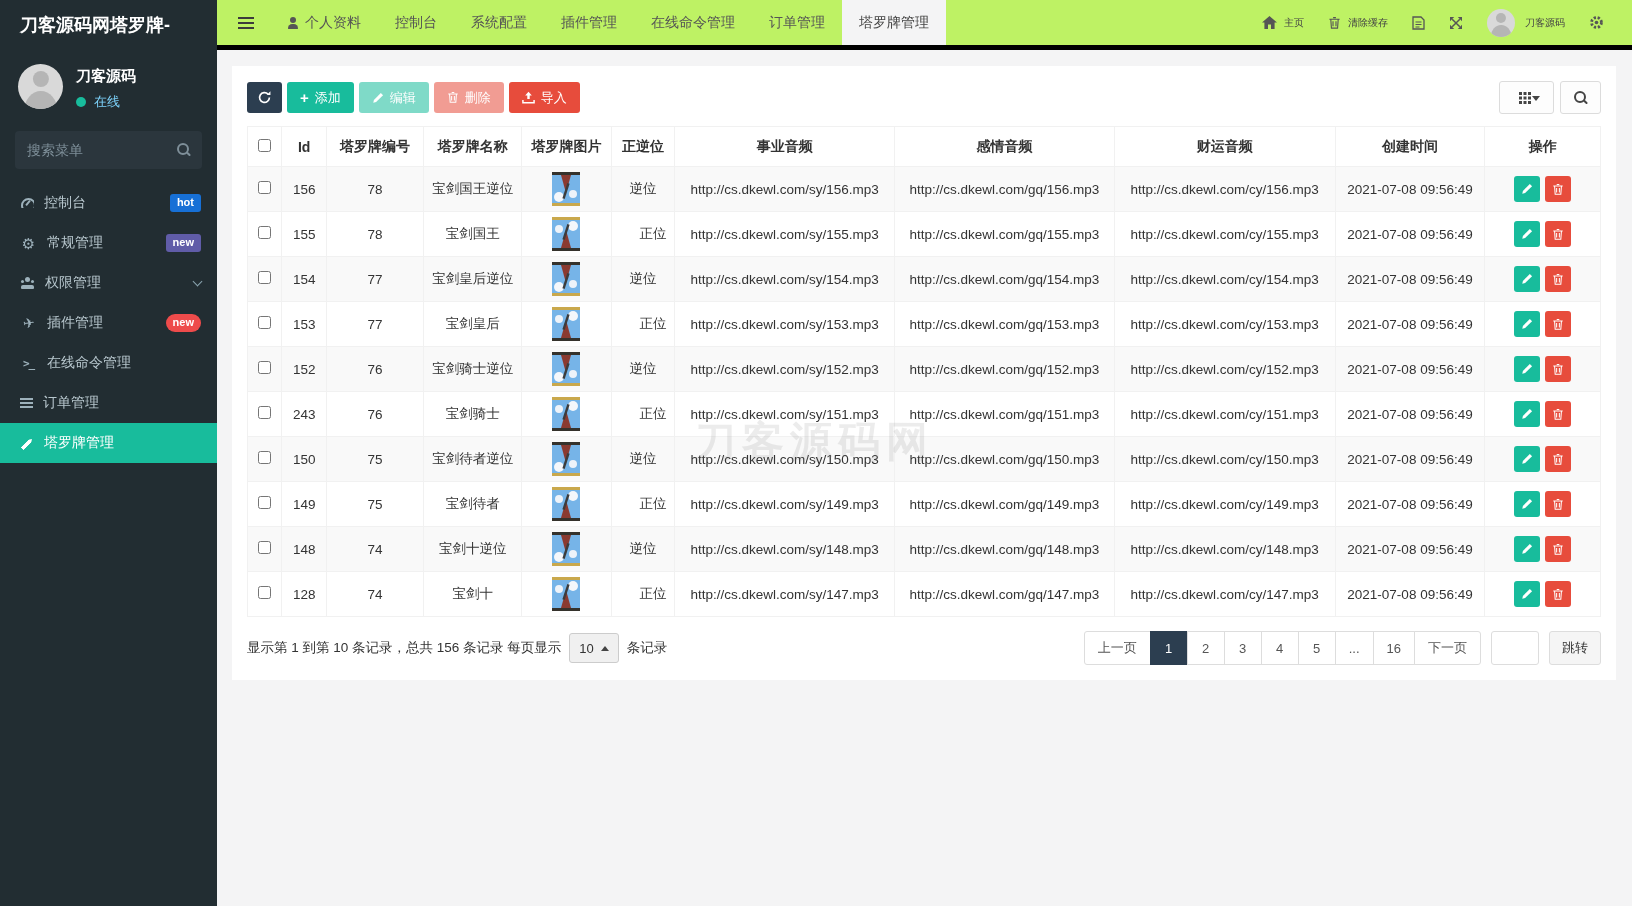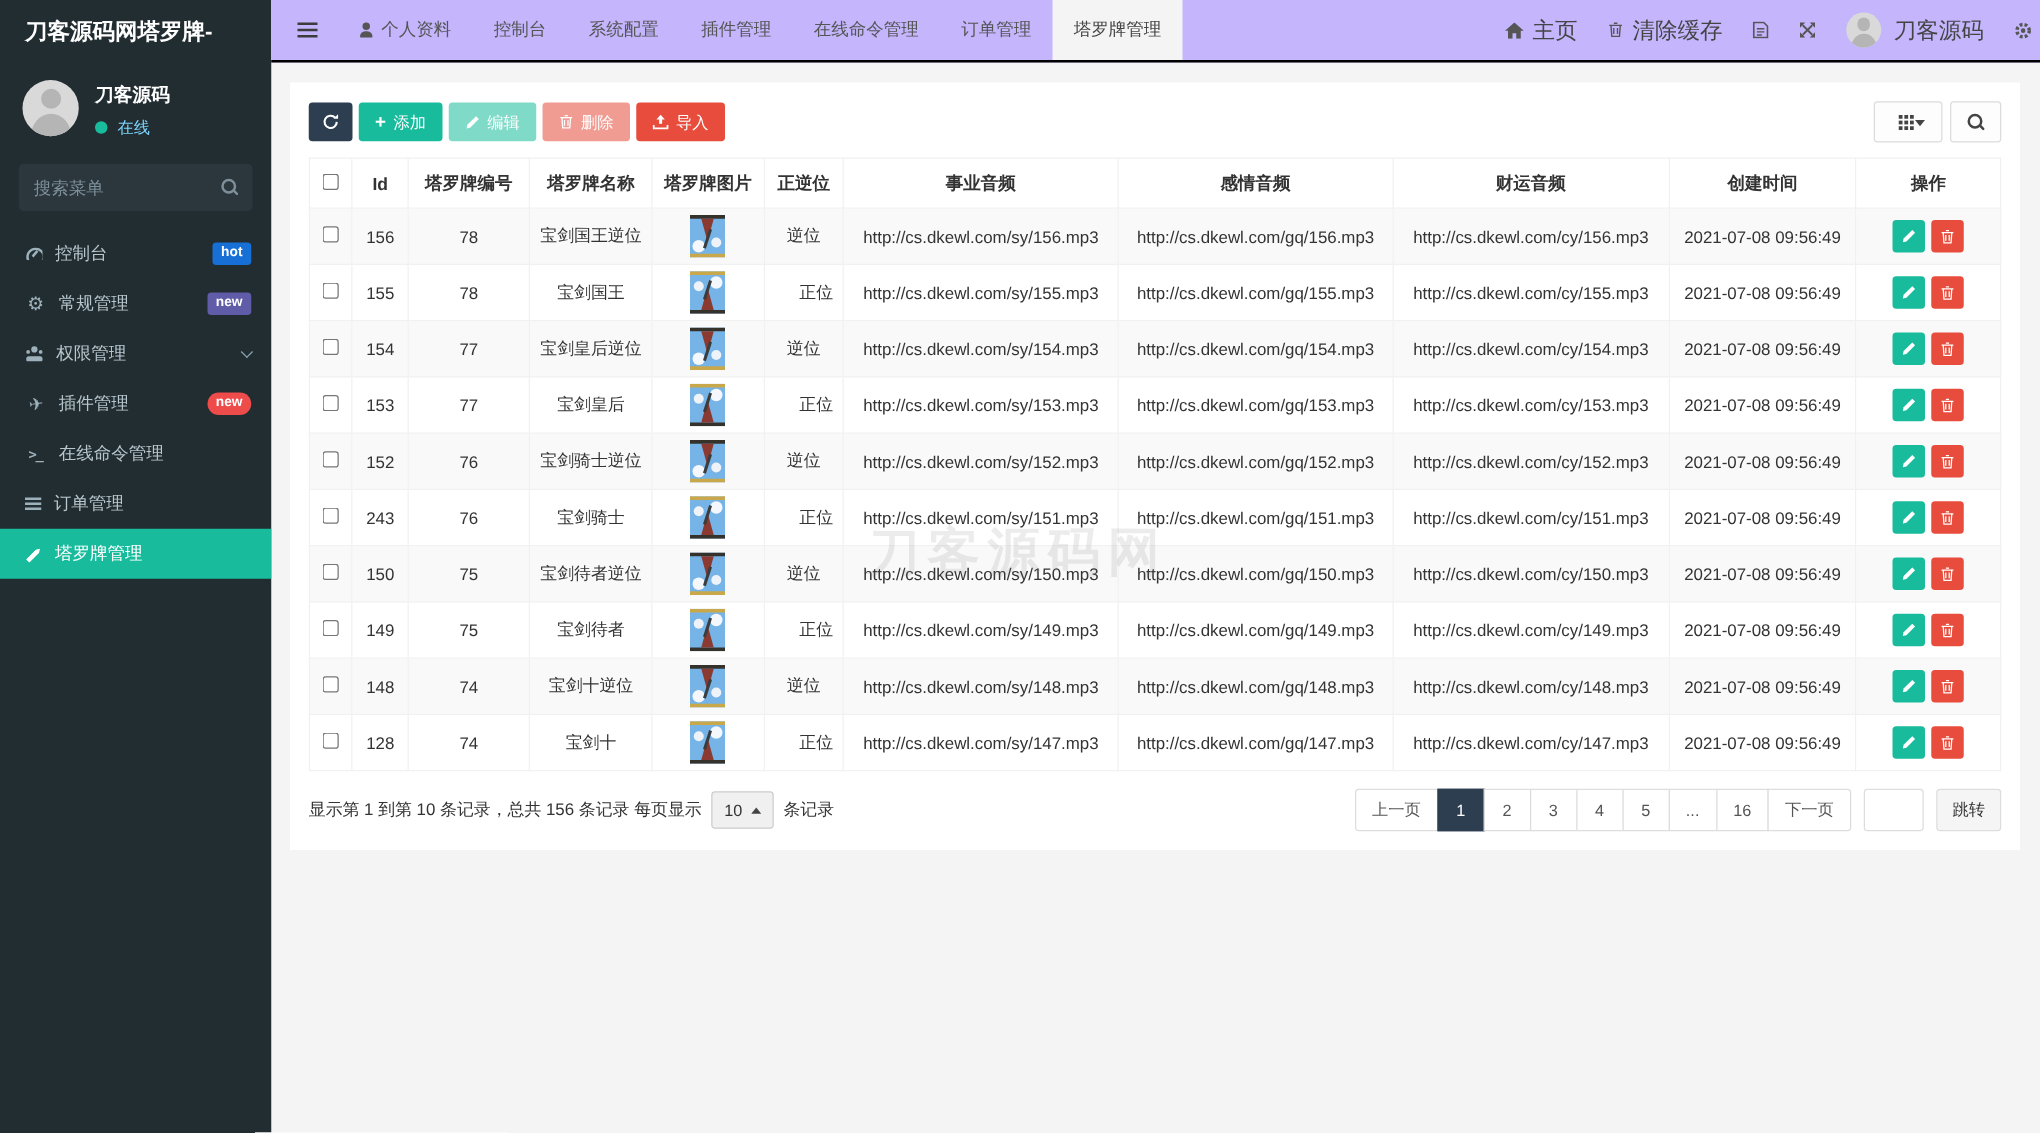--- a/index.html
+++ b/index.html
@@ -42,35 +42,35 @@
   .badge:empty { display:none; }
   .badge-blue { background:var(--badge_blue,#1770d6); }
   .badge-purple { background:var(--badge_purple,#605ca8); }
   .badge-red { background:var(--badge_red,#ee4b4b); border-radius:10px; }
   .chevron { display:none; width:7px; height:7px; border-right:1.5px solid #8aa4af; border-bottom:1.5px solid #8aa4af;
              transform:rotate(45deg); margin-top:-3px; }
   .menu-item.has-chevron .chevron { display:inline-block; }
 
   
   .main { flex:1; display:flex; flex-direction:column; min-width:0; }
-  .navbar { height:50px; background:#c4b5fd; border-bottom:2px solid #000000; display:flex; align-items:stretch; }
+  .navbar { height:50px; background:#bef264; border-bottom:5px solid #000000; display:flex; align-items:stretch; }
   .nav-left { display:flex; align-items:stretch; flex:1; }
   .hamburger { display:flex; align-items:center; padding:0 16px 0 21px; cursor:pointer; }
   .ic-bars { width:16px; height:12px; position:relative; display:inline-block; }
   .ic-bars::before { content:""; position:absolute; top:0; left:0; width:16px; height:2px; background:#3c3c3c;
                      box-shadow:0 5px 0 #3c3c3c, 0 10px 0 #3c3c3c; }
   .nav-tab { display:flex; align-items:center; padding:0 17px; font-size:14px; color:#555; cursor:pointer; gap:6px; }
   .nav-tab.active { background:#f4f4f5; color:#444; }
   .ticon { display:none; }
   .ticon.ic-person { display:inline-block; }
   .ic-person { width:12px; height:12px; position:relative; color:#555; }
   .ic-person::before { content:""; position:absolute; top:0; left:3px; width:6px; height:6px; border-radius:50%; background:currentColor; }
   .ic-person::after { content:""; position:absolute; bottom:0; left:1px; width:10px; height:5px;
                       border-radius:5px 5px 1px 1px; background:currentColor; }
-  .nav-right { display:flex; align-items:center; padding-right:6px; gap:24px; color:#444; font-size:18px; }
+  .nav-right { display:flex; align-items:center; padding-right:28px; gap:24px; color:#444; font-size:10px; }
   .nav-link { display:flex; align-items:center; gap:7px; cursor:pointer; color:#444; }
   .nav-link svg { color:#555; }
   .nav-user { display:flex; align-items:center; gap:10px; cursor:pointer; }
 
   .content { flex:1; position:relative; }
   .card { position:relative; margin:16px 16px 0 15px; background:#fff; padding:15px; }
 
   
   .toolbar { display:flex; justify-content:space-between; align-items:center; }
   .btn-group-left { display:flex; gap:5px; }

